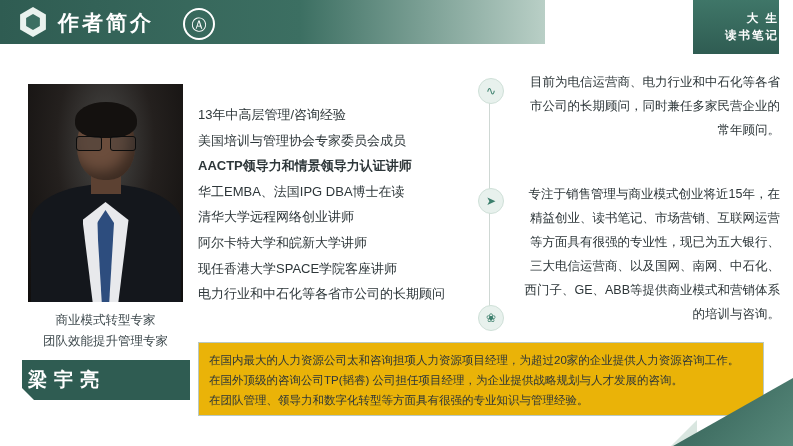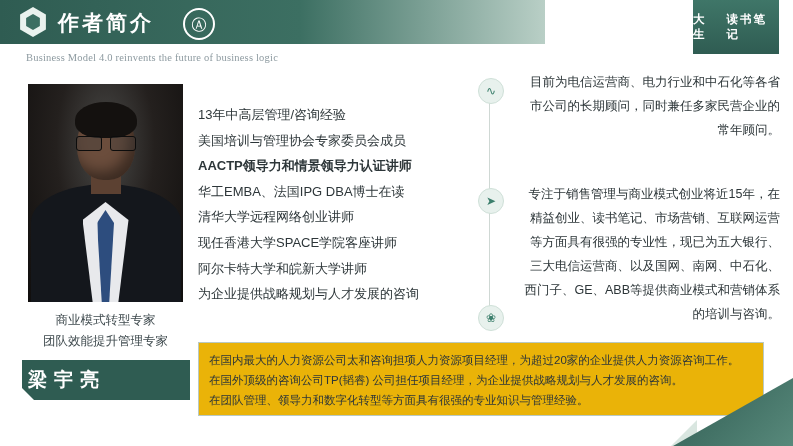--- a/index.html
+++ b/index.html
@@ -77,22 +77,22 @@
   }
 
   
   .badge {
     position: absolute;
     right: 14px; top: 0;
     width: 86px; height: 54px;
     background: linear-gradient(180deg, #3f7668 0%, #2f5c52 100%);
     color: #ffffff;
     display: flex;
-    flex-direction: row;
-    align-items: center;
+    flex-direction: column;
+    align-items: flex-end;
     justify-content: center;
     gap: 2px;
     font-size: 11.5px;
     letter-spacing: 2px;
     font-weight: bold;
   }
 
   
   .photo {
     position: absolute;
@@ -284,21 +284,20 @@
       </div>
   </div>
   <div class="header-title">作者简介</div>
   <div class="header-mark">Ⓐ</div>
 
   <div class="badge">
     <span>大 生</span>
     <span>读书笔记</span>
   </div>
 
-  <div class="subtitle-en">Business Model 4.0 reinvents the future of business logic</div>
 
   <div class="photo">
     <div class="ph-body"></div>
     <div class="ph-neck"></div>
     <div class="ph-shirt"></div>
     <div class="ph-tie"></div>
     <div class="ph-head"></div>
     <div class="ph-hair"></div>
     <div class="ph-glasses"></div>
   </div>
@@ -309,23 +308,23 @@
   <div class="name-ribbon">
     <span class="name-text">梁宇亮</span>
   </div>
 
   <div class="cred">
     <div>13年中高层管理/咨询经验</div>
     <div>美国培训与管理协会专家委员会成员</div>
     <div class="bold">AACTP领导力和情景领导力认证讲师</div>
     <div>华工EMBA、法国IPG DBA博士在读</div>
     <div>清华大学远程网络创业讲师</div>
+    <div>阿尔卡特大学和皖新大学讲师</div>
     <div>现任香港大学SPACE学院客座讲师</div>
-    <div>阿尔卡特大学和皖新大学讲师</div>
-    <div>为企业提供战略规划与人才发展的咨询</div>
+    <div>电力行业和中石化等各省市公司的长期顾问</div>
   </div>
 
   <div class="rail"></div>
 
   <div class="bullet-icon b1">∿</div>
   <div class="bullet-icon b2">➤</div>
   <div class="bullet-icon b3">❀</div>
 
   <div class="rtext r1">目前为电信运营商、电力行业和中石化等各省市公司的长期顾问，同时兼任多家民营企业的常年顾问。</div>
   <div class="rtext r2">专注于销售管理与商业模式创业将近15年，在精益创业、读书笔记、市场营销、互联网运营等方面具有很强的专业性，现已为五大银行、三大电信运营商、以及国网、南网、中石化、西门子、GE、ABB等提供商业模式和营销体系的培训与咨询。</div>

